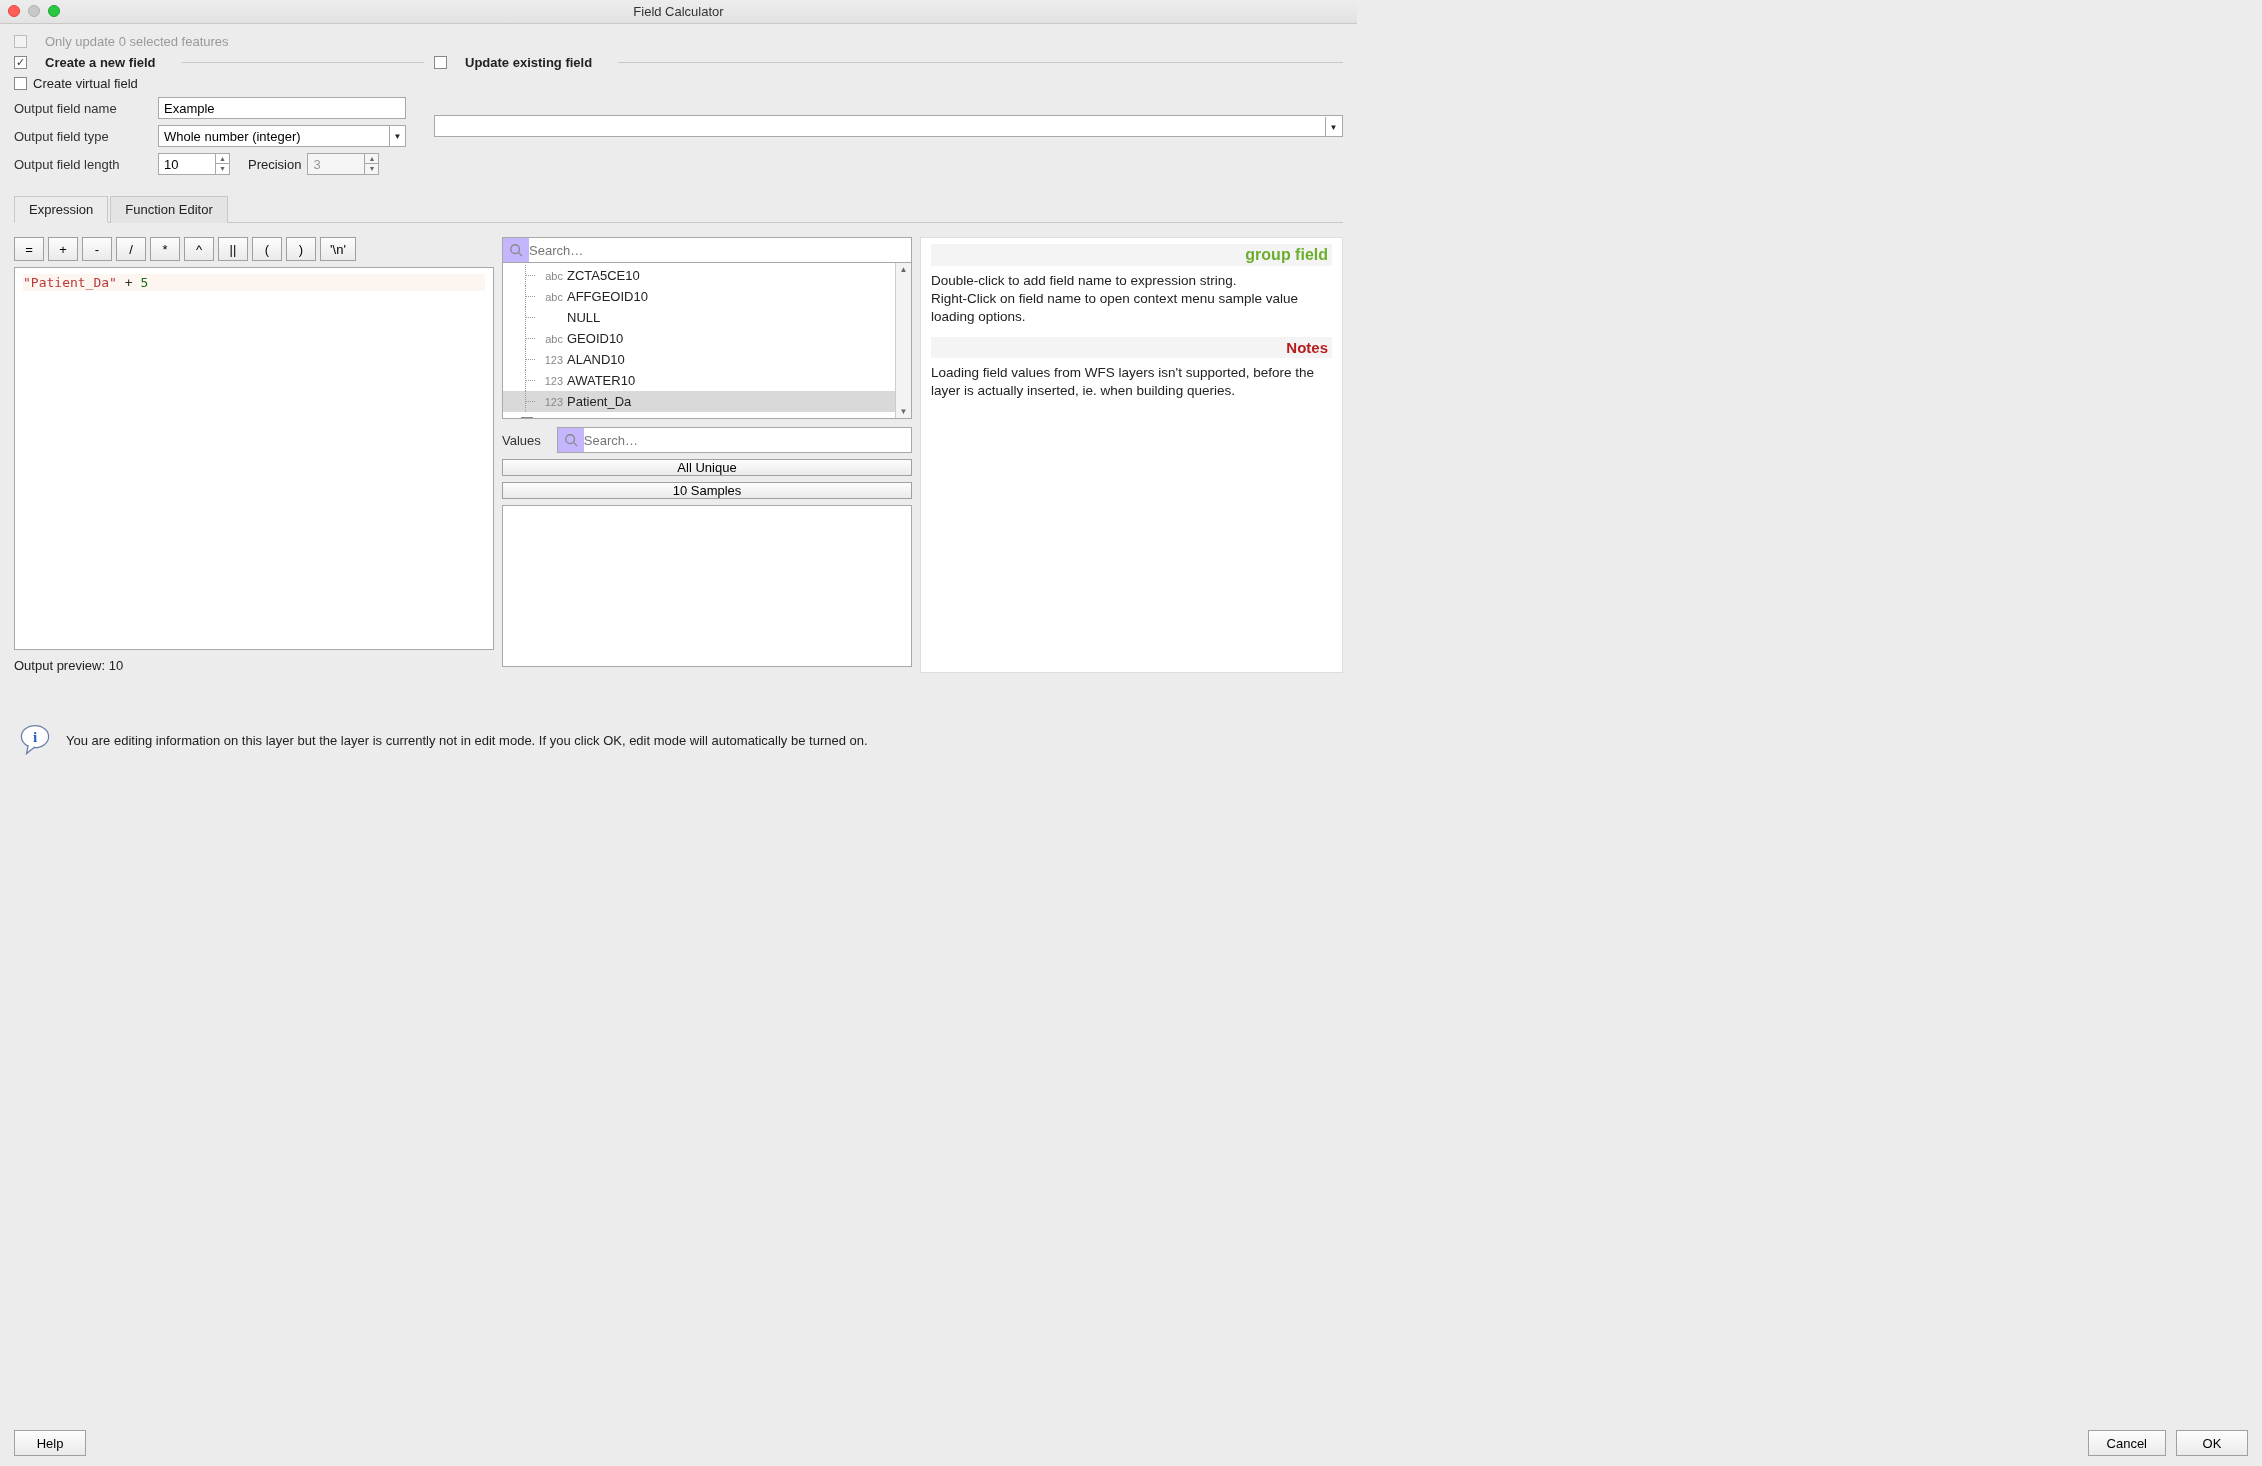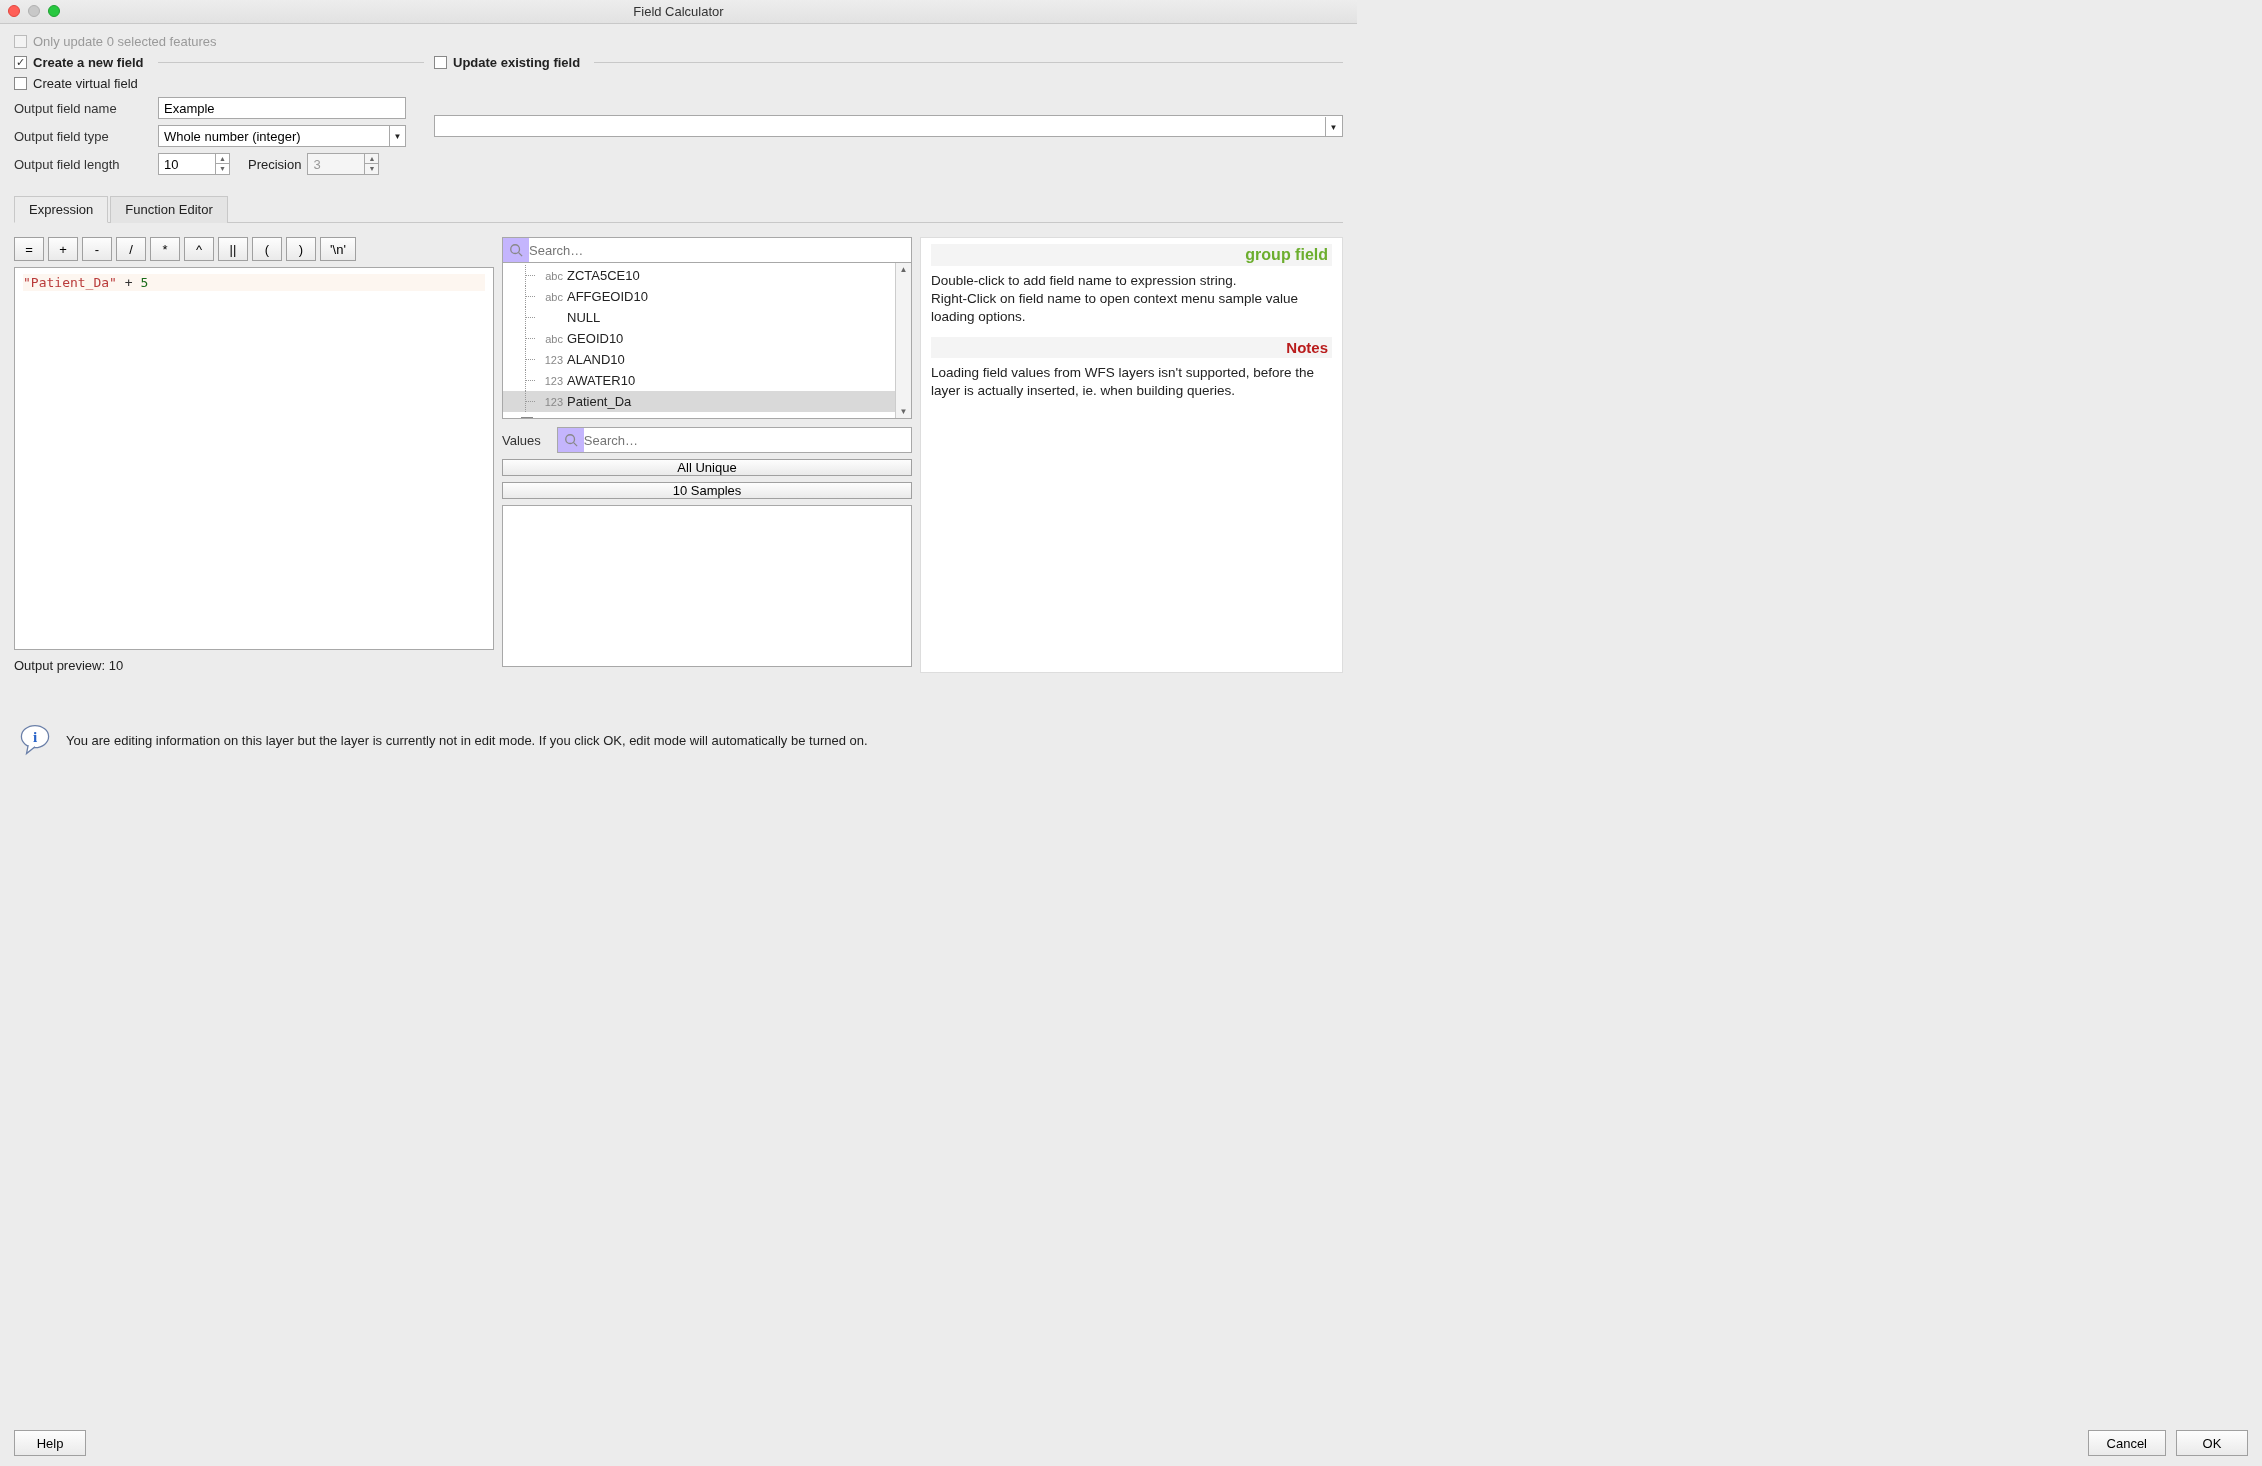--- a/index.html
+++ b/index.html
@@ -23,21 +23,21 @@
   color: #333;
 }
 .traffic { position: absolute; left: 8px; top: 5px; display: flex; gap: 8px; }
 .traffic span { width: 12px; height: 12px; border-radius: 50%; display: inline-block; }
 .t-close { background: #ff5f57; border: 0.5px solid #e1463e; }
 .t-min { background: #c8c8c8; border: 0.5px solid #b0b0b0; }
 .t-max { background: #28c840; border: 0.5px solid #1fa132; }
 
 .content { padding: 10px 14px 0 14px; }
 
-.row { display: flex; align-items: center; gap: 6px; margin-bottom: 6px; text-align: center; }
+.row { display: flex; align-items: center; gap: 18px; margin-bottom: 6px; text-align: center; }
 .chk {
   width: 13px; height: 13px; border: 1px solid #888; background: #fff; display: inline-flex;
   align-items: center; justify-content: center; font-size: 10px; line-height: 1;
 }
 .chk.on::after { content: "✓"; color: #333; font-size: 11px; }
 .chk.disabled { border-color: #bbb; background: #f3f3f3; }
 .disabled-text { color: #9a9a9a; }
 
 .group-header { font-weight: 600; }
 .group-line { flex: 1; height: 1px; background: #c8c8c8; margin-left: 8px; }

